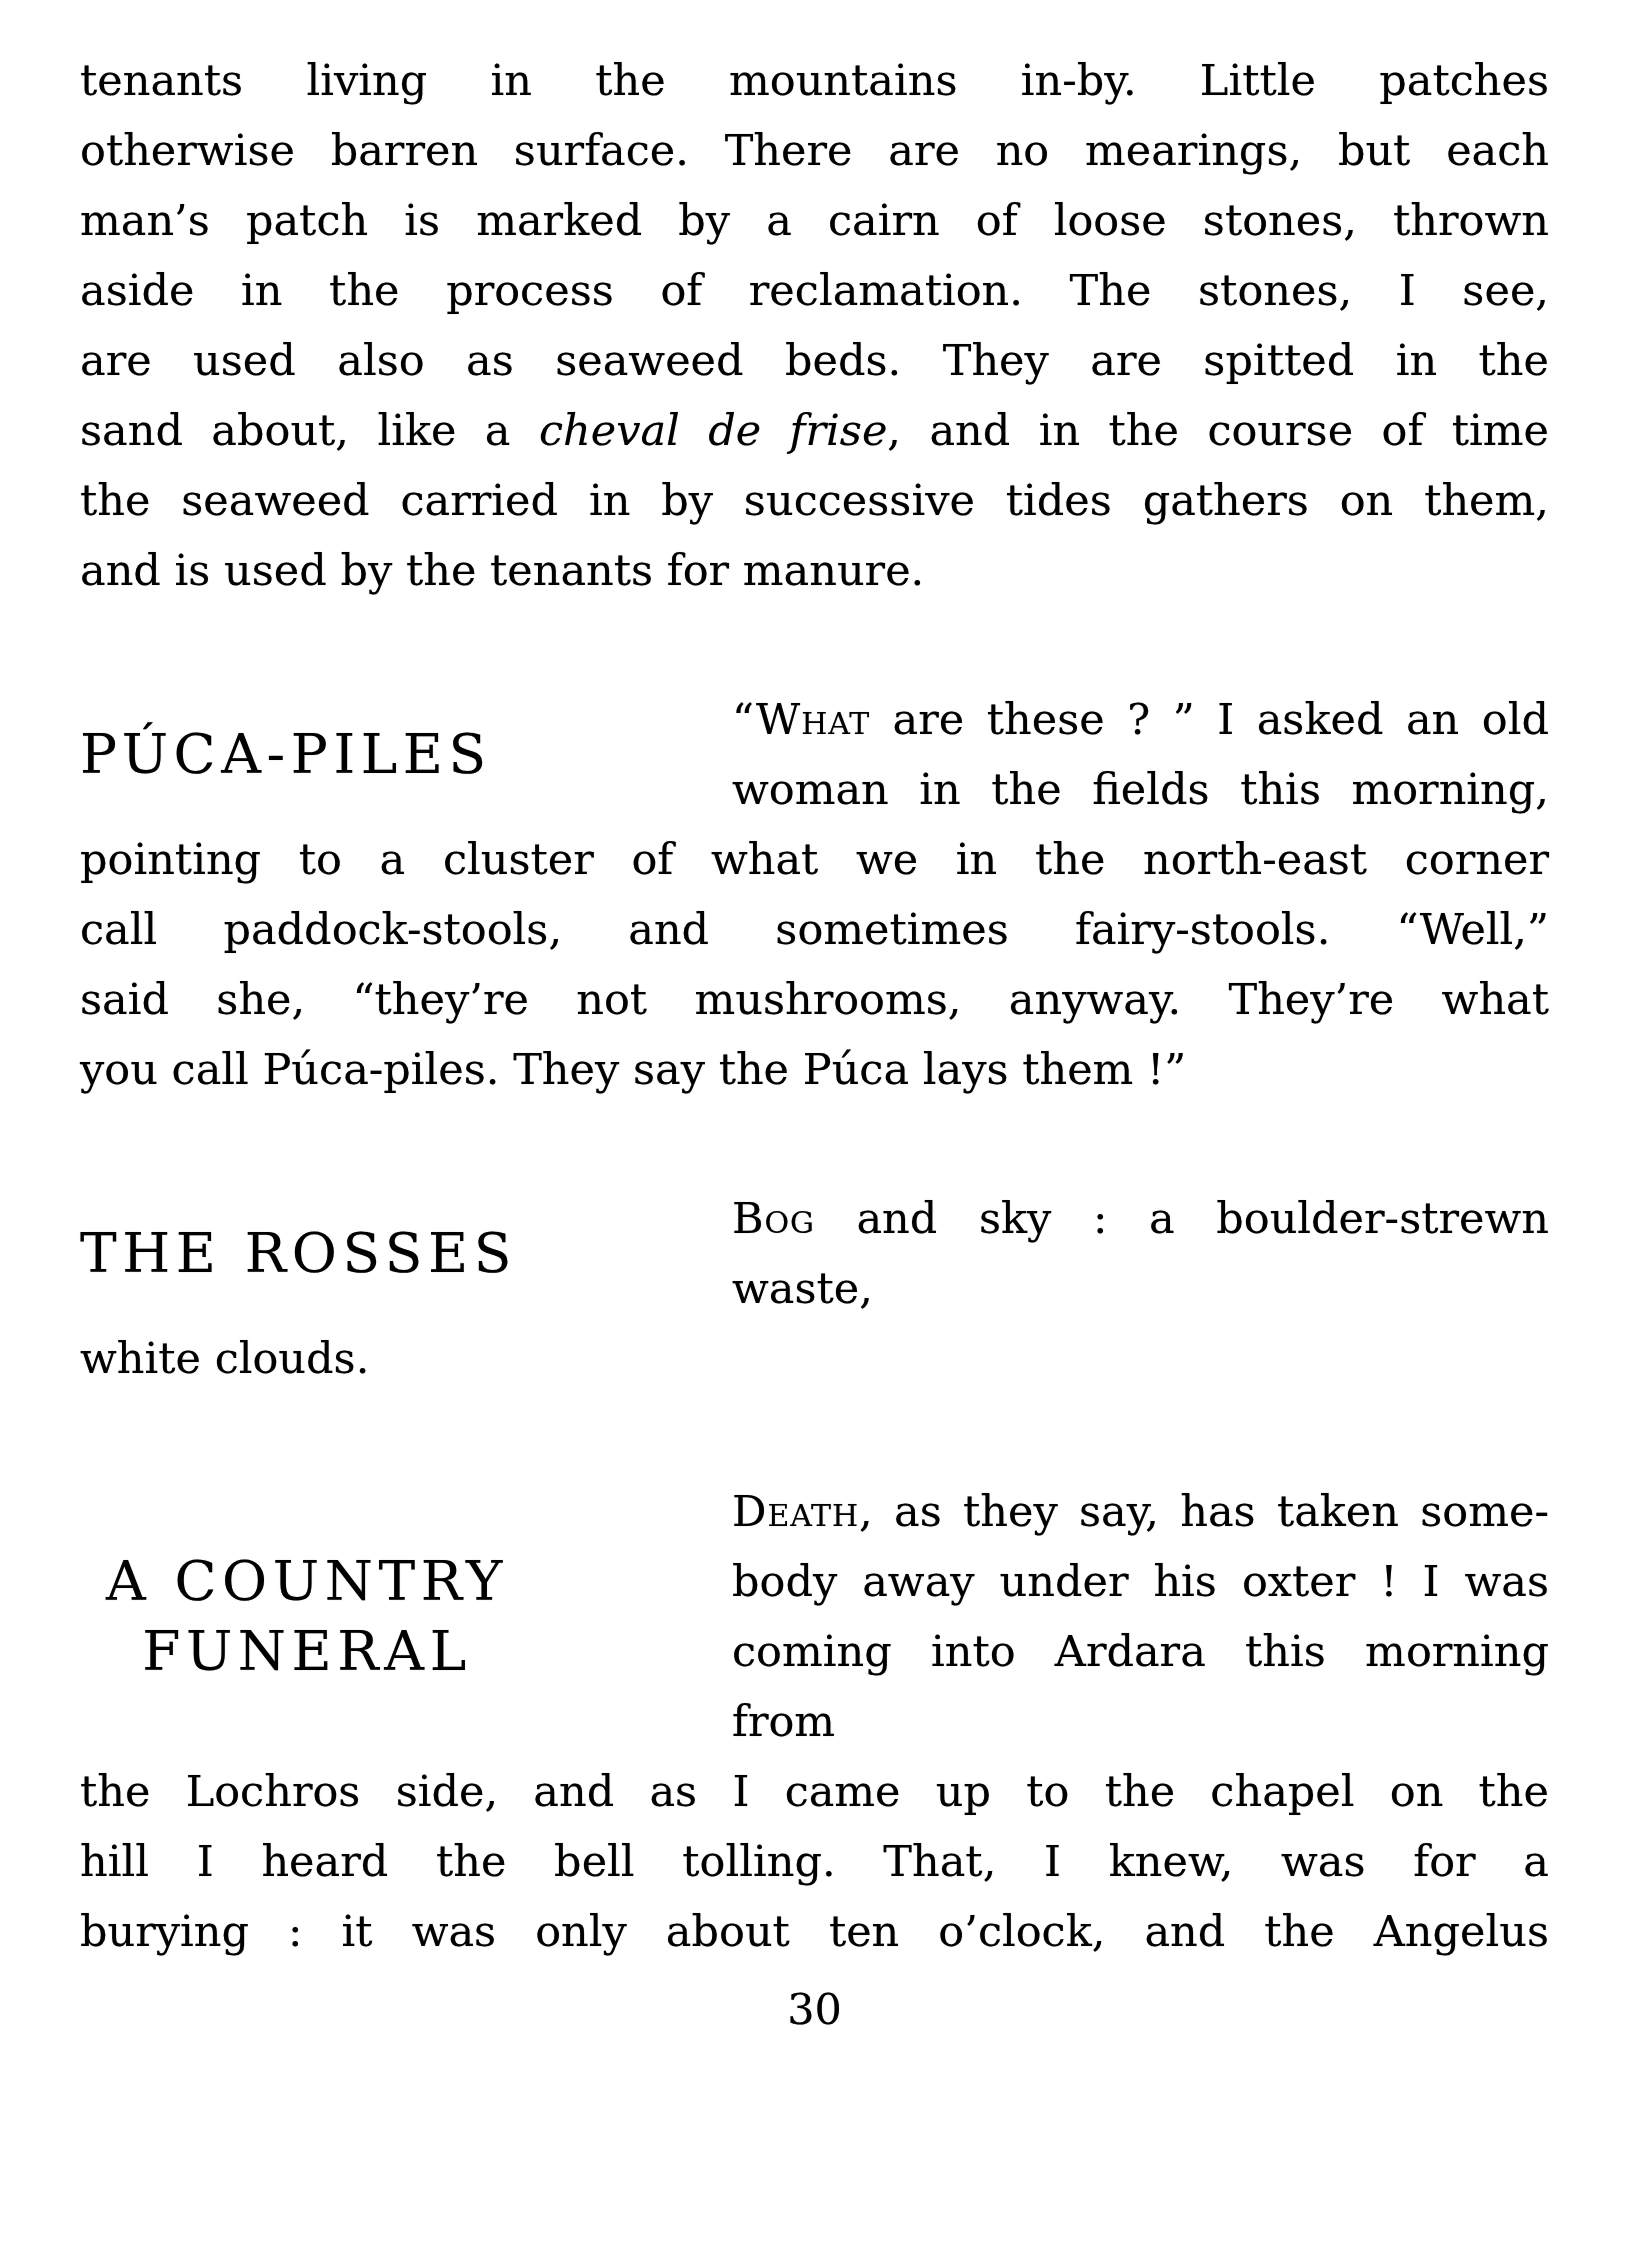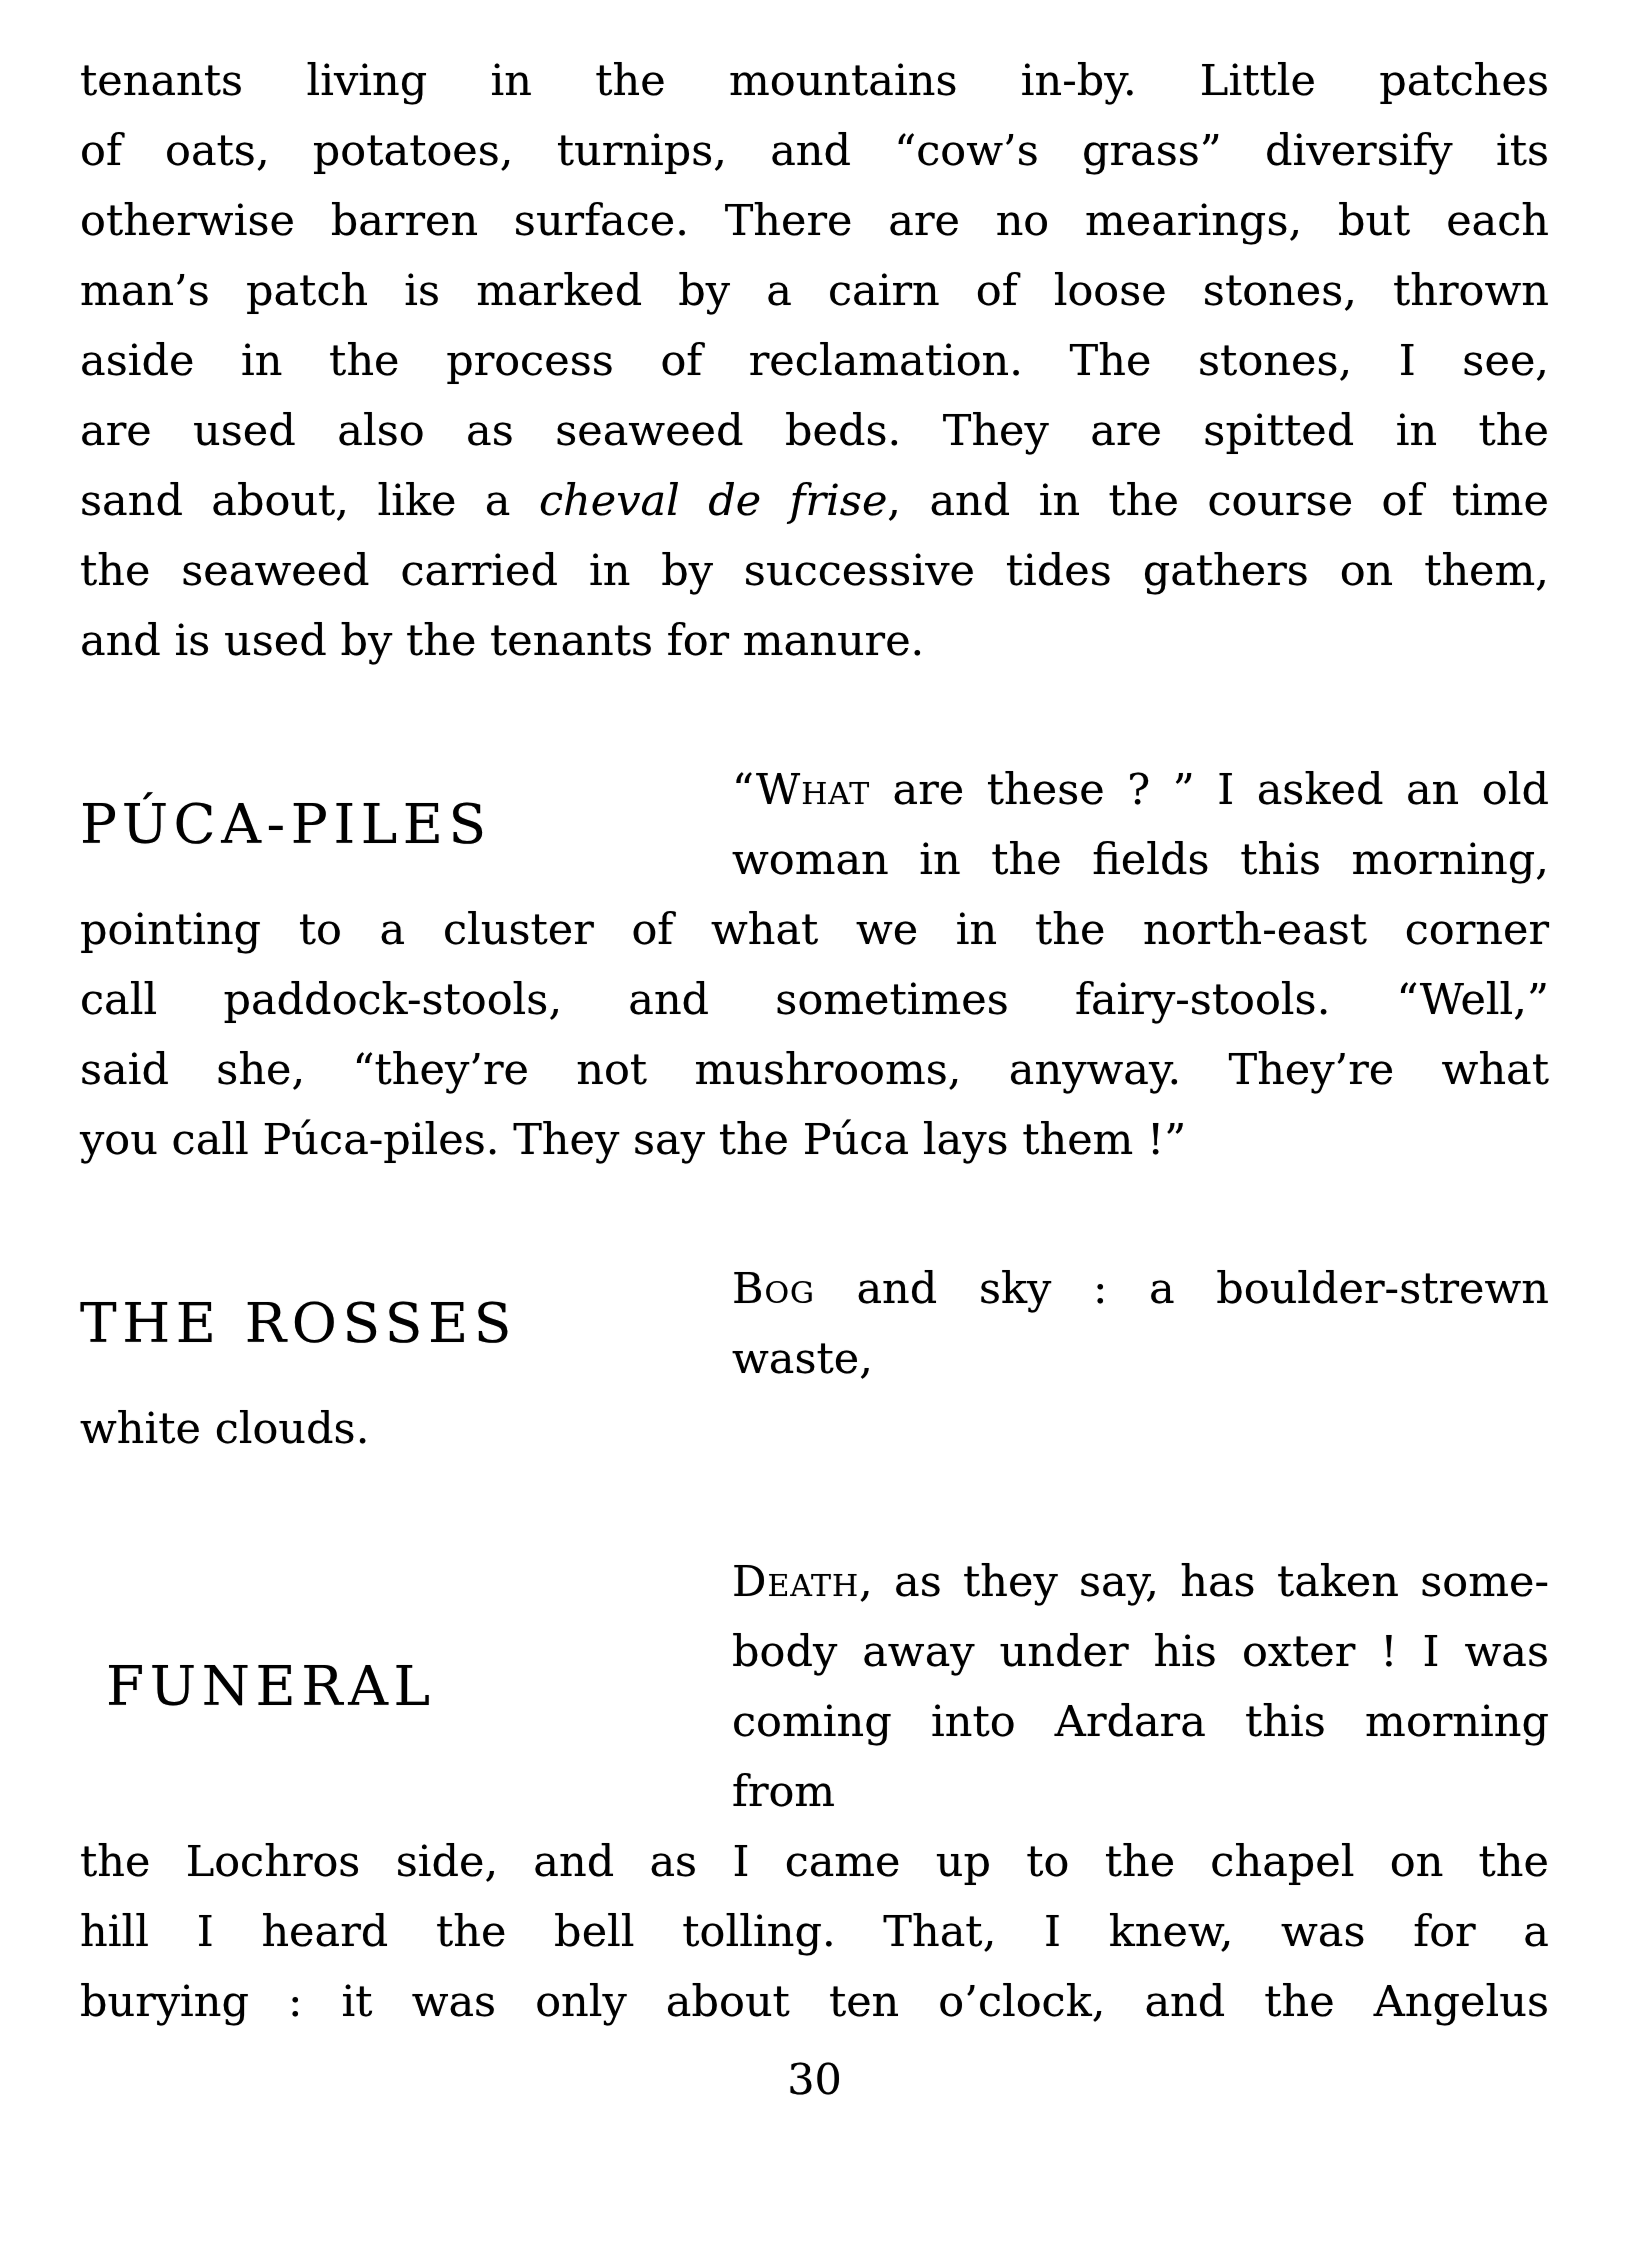--- a/index.html
+++ b/index.html
@@ -71,21 +71,20 @@
     line-height: 56px;
   }
 </style>
 </head>
 <body>
 
 <div class="page">
 
   <div>
     <div class="line">tenants living in the mountains in-by. Little patches</div>
-    <div class="line">of oats, potatoes, turnips, and “cow’s grass” diversify its</div>
     <div class="line">otherwise barren surface. There are no mearings, but each</div>
     <div class="line">man’s patch is marked by a cairn of loose stones, thrown</div>
     <div class="line">aside in the process of reclamation. The stones, I see,</div>
     <div class="line">are used also as seaweed beds. They are spitted in the</div>
     <div class="line"><span>sand about, like a </span><span class="it">cheval de frise</span><span>, and in the course of time</span></div>
     <div class="line">the seaweed carried in by successive tides gathers on them,</div>
     <div class="line last">and is used by the tenants for manure.</div>
   </div>
 
   <div>
@@ -113,20 +112,21 @@
         <div class="line"><span class="sc">Bog</span><span> and sky : a boulder-strewn waste,</span></div>
       </div>
     </div>
     <div class="line last">white clouds.</div>
   </div>
 
   <div>
     <div class="section-row funeral-row">
       <div class="head-col">
         <div class="heading-stack">
+          <div>A COUNTRY</div>
           <div>FUNERAL</div>
         </div>
       </div>
       <div class="side-col">
         <div class="line"><span class="sc">Death</span><span>, as they say, has taken some-</span></div>
         <div class="line">body away under his oxter !  I was</div>
         <div class="line">coming into Ardara this morning from</div>
       </div>
     </div>
     <div class="line">the Lochros side, and as I came up to the chapel on the</div>

